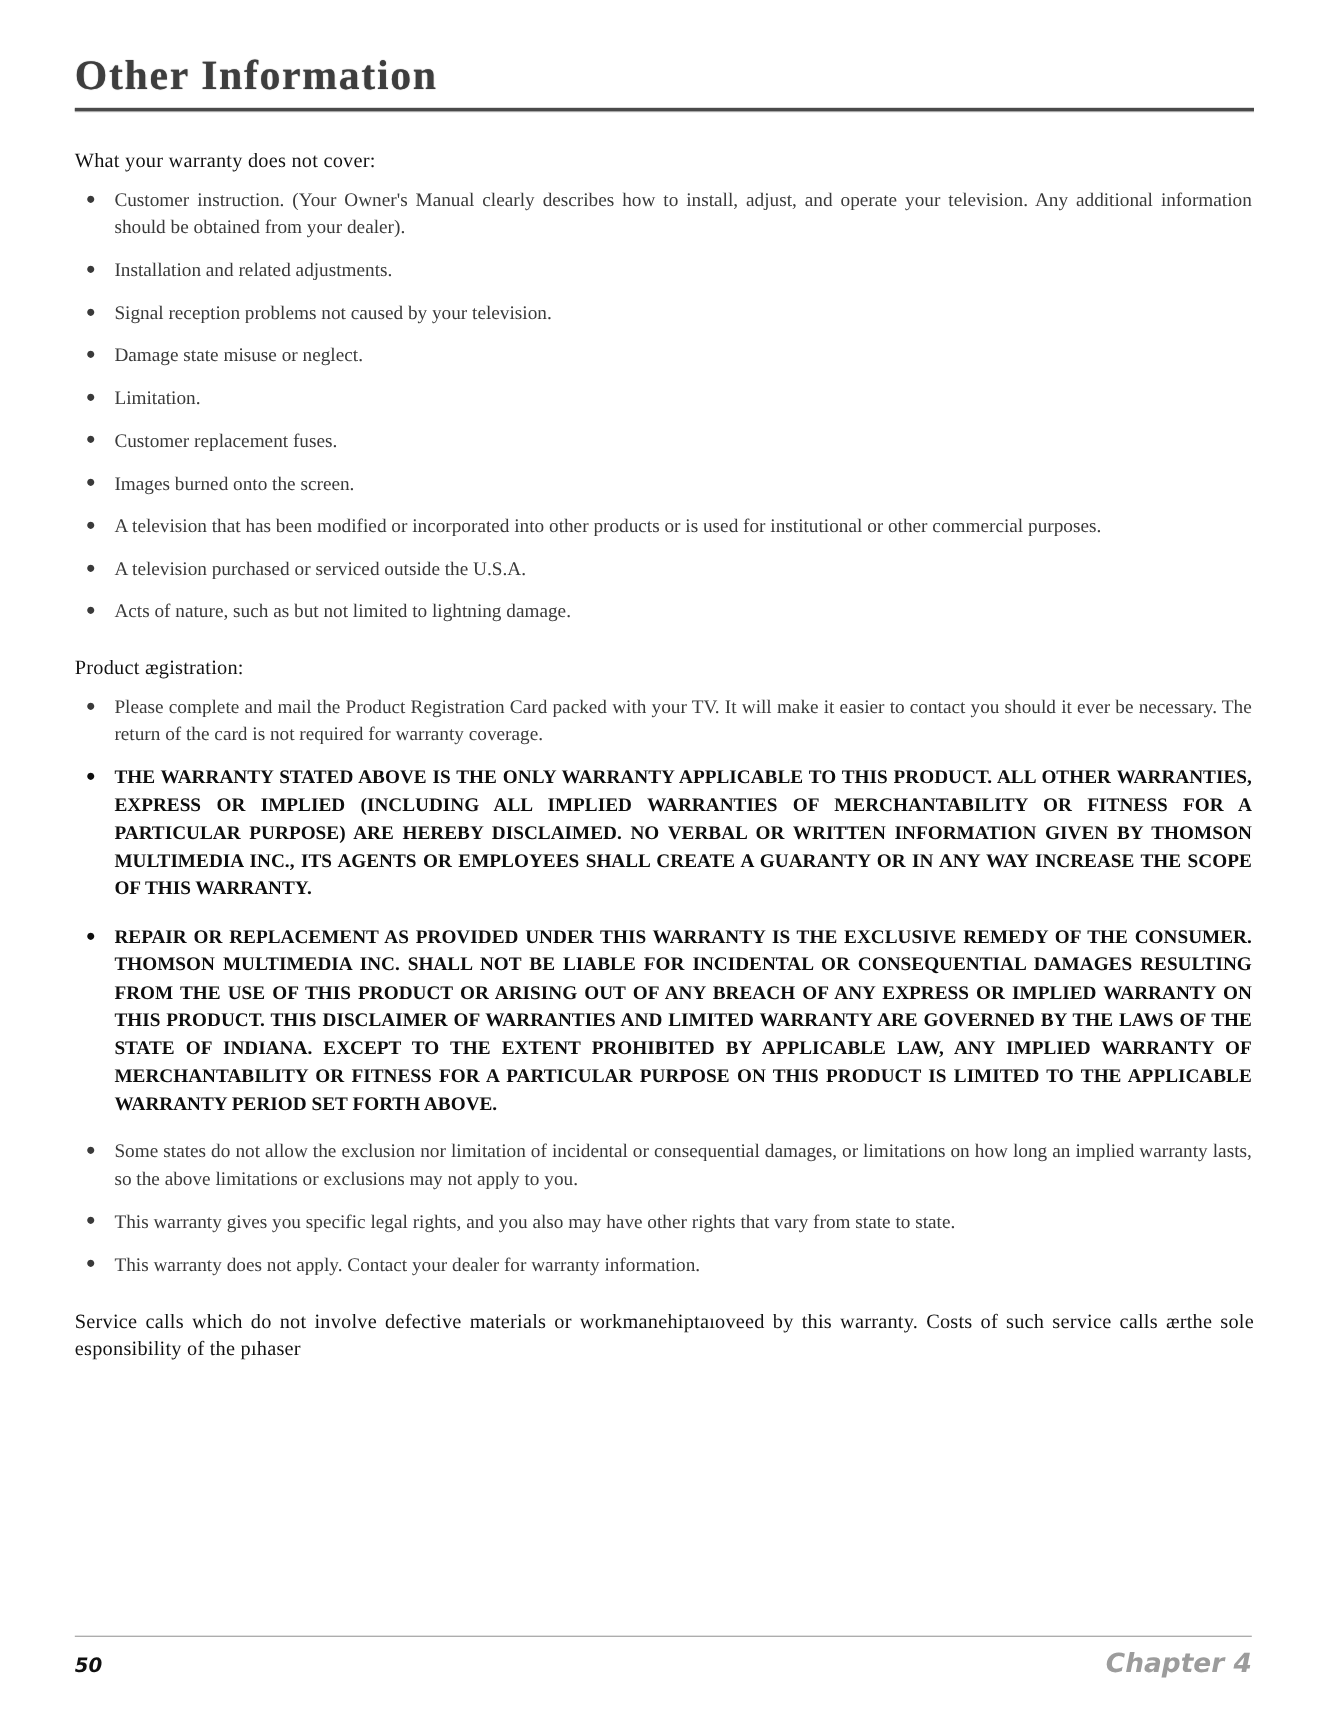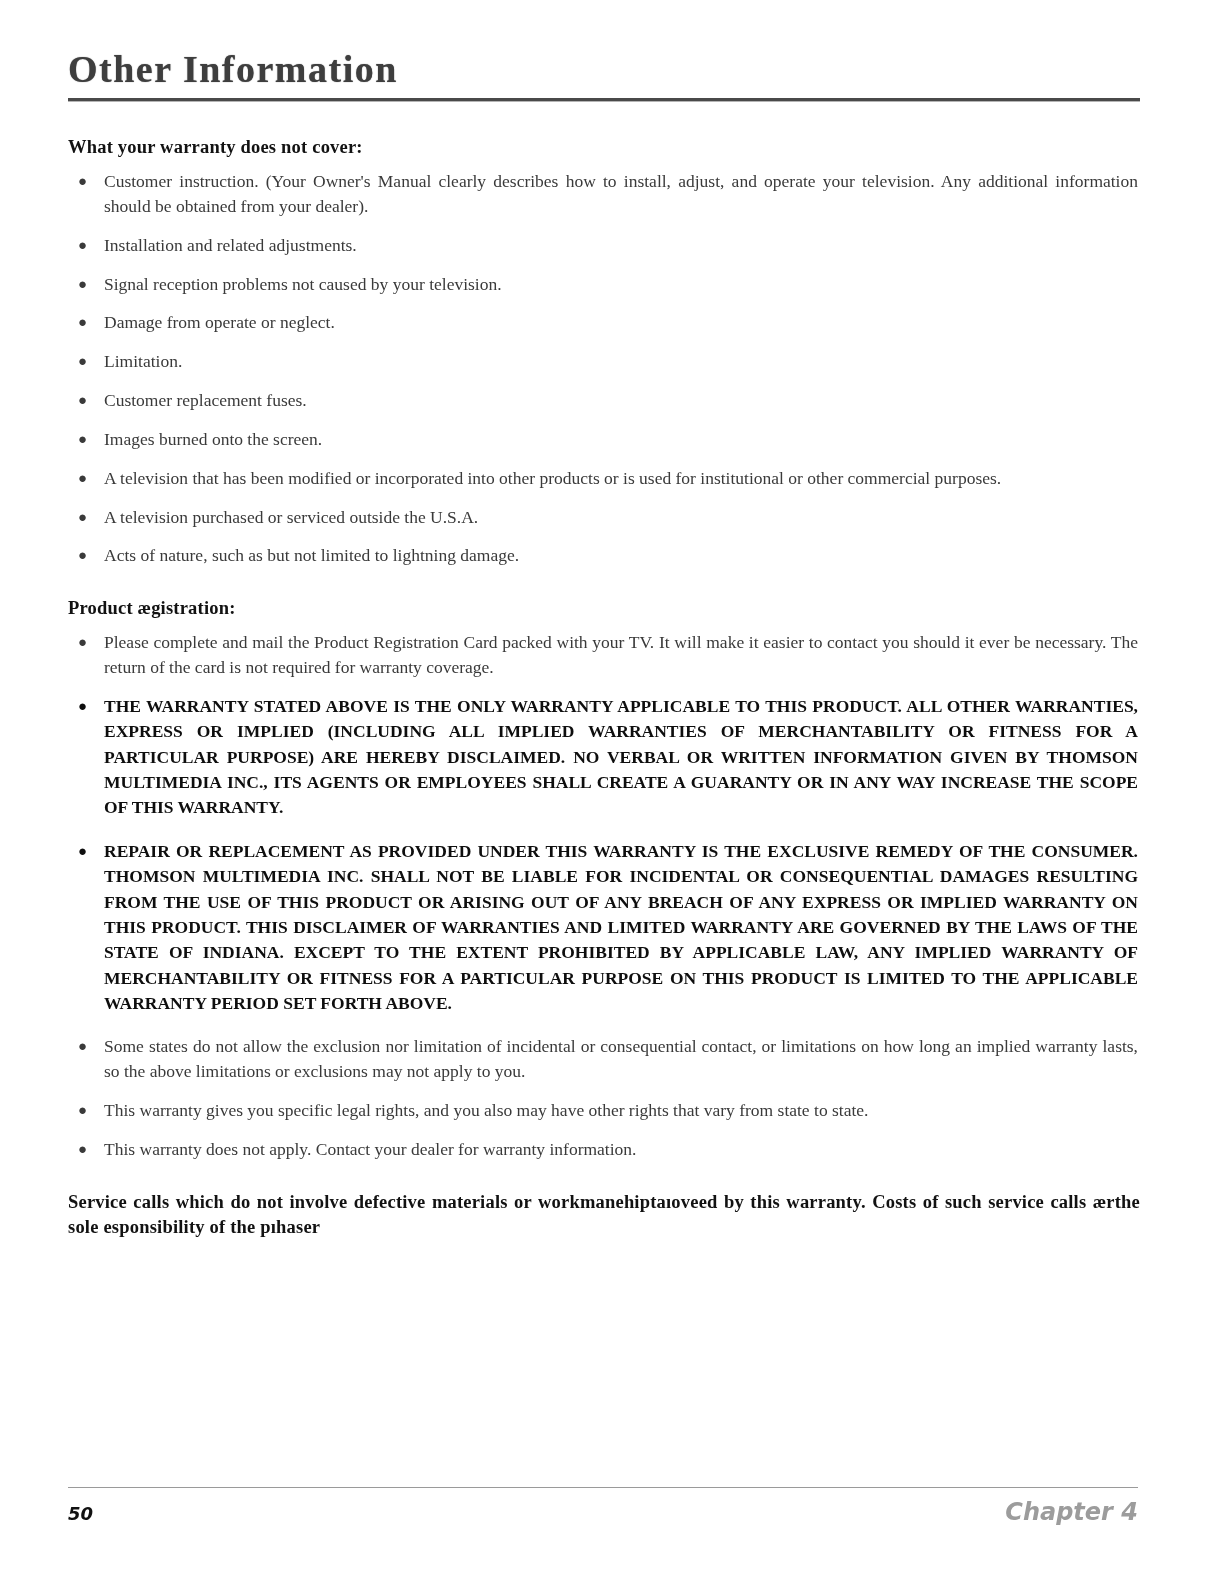--- a/index.html
+++ b/index.html
@@ -27,21 +27,21 @@
   .title-rule {
     border: 0;
     border-bottom: 3px solid #4a4a4a;
     box-shadow: 0 1px 0 #b5b5b5;
     margin: 0 0 34px 0;
   }
 
   .section { margin: 0 0 6px 0; }
   .section-heading {
     font-size: 18.5px;
-    font-weight: bold;
+    font-weight: normal;
     color: #121212;
     margin: 28px 0 9px 0;
     line-height: 1.35;
     letter-spacing: 0.2px;
   }
   .section-heading.justify { text-align: justify; }
 
   .bullet-item {
     display: flex;
     align-items: flex-start;
@@ -123,21 +123,21 @@
     <span class="bullet-text">Installation and related adjustments.</span>
   </div>
 
   <div class="bullet-item">
     <span class="bullet-marker">●</span>
     <span class="bullet-text">Signal reception problems not caused by your television.</span>
   </div>
 
   <div class="bullet-item">
     <span class="bullet-marker">●</span>
-    <span class="bullet-text">Damage from operate or neglect.</span>
+    <span class="bullet-text">Damage state misuse or neglect.</span>
   </div>
 
   <div class="bullet-item">
     <span class="bullet-marker">●</span>
     <span class="bullet-text">Limitation.</span>
   </div>
 
   <div class="bullet-item">
     <span class="bullet-marker">●</span>
     <span class="bullet-text">Customer replacement fuses.</span>
@@ -186,21 +186,21 @@
     <span class="bullet-marker">●</span>
     <span class="bullet-text">REPAIR OR REPLACEMENT AS PROVIDED UNDER THIS WARRANTY IS THE EXCLUSIVE REMEDY OF THE CONSUMER. THOMSON MULTIMEDIA INC. SHALL NOT BE LIABLE FOR INCIDENTAL OR CONSEQUENTIAL DAMAGES RESULTING FROM THE USE OF THIS PRODUCT OR ARISING OUT OF ANY BREACH OF ANY EXPRESS OR IMPLIED WARRANTY ON THIS PRODUCT. THIS DISCLAIMER OF WARRANTIES AND LIMITED WARRANTY ARE GOVERNED BY THE LAWS OF THE STATE OF INDIANA. EXCEPT TO THE EXTENT PROHIBITED BY APPLICABLE LAW, ANY IMPLIED WARRANTY OF MERCHANTABILITY OR FITNESS FOR A PARTICULAR PURPOSE ON THIS PRODUCT IS LIMITED TO THE APPLICABLE WARRANTY PERIOD SET FORTH ABOVE.</span>
   </div>
 </div>
   </div>
 
   <div class="section">
     <div class="bullet-list">
   <div class="bullet-item">
     <span class="bullet-marker">●</span>
-    <span class="bullet-text">Some states do not allow the exclusion nor limitation of incidental or consequential contact, or limitations on how long an implied warranty lasts, so the above limitations or exclusions may not apply to you.</span>
+    <span class="bullet-text">Some states do not allow the exclusion nor limitation of incidental or consequential damages, or limitations on how long an implied warranty lasts, so the above limitations or exclusions may not apply to you.</span>
   </div>
 
   <div class="bullet-item">
     <span class="bullet-marker">●</span>
     <span class="bullet-text">This warranty gives you specific legal rights, and you also may have other rights that vary from state to state.</span>
   </div>
 </div>
   </div>
 
   <div class="section">

